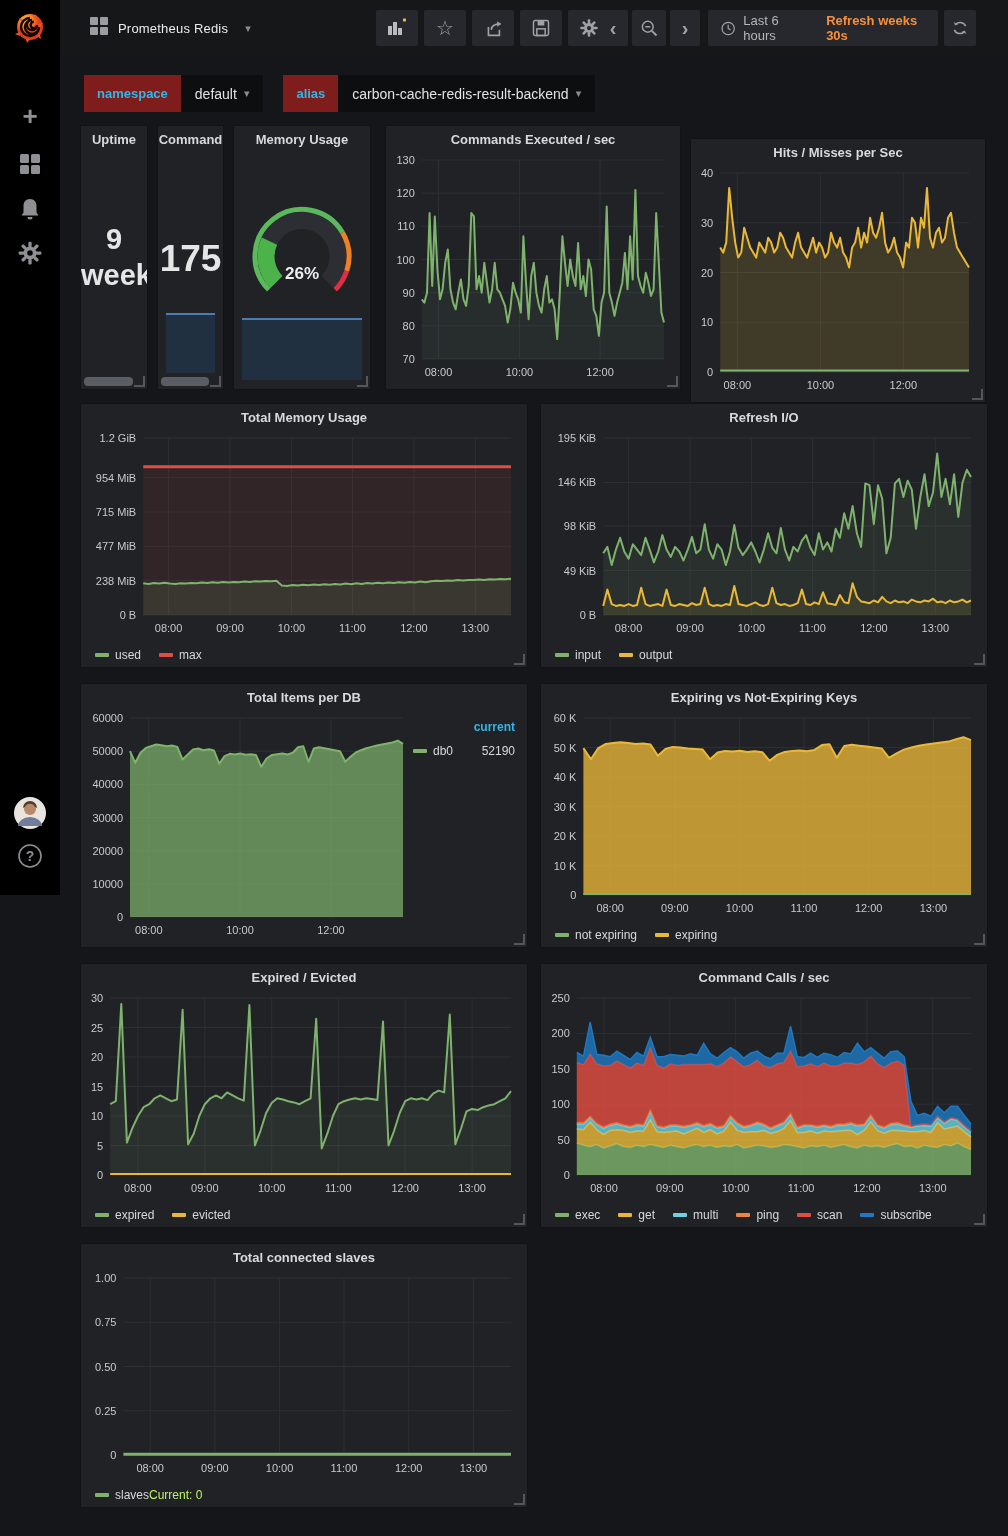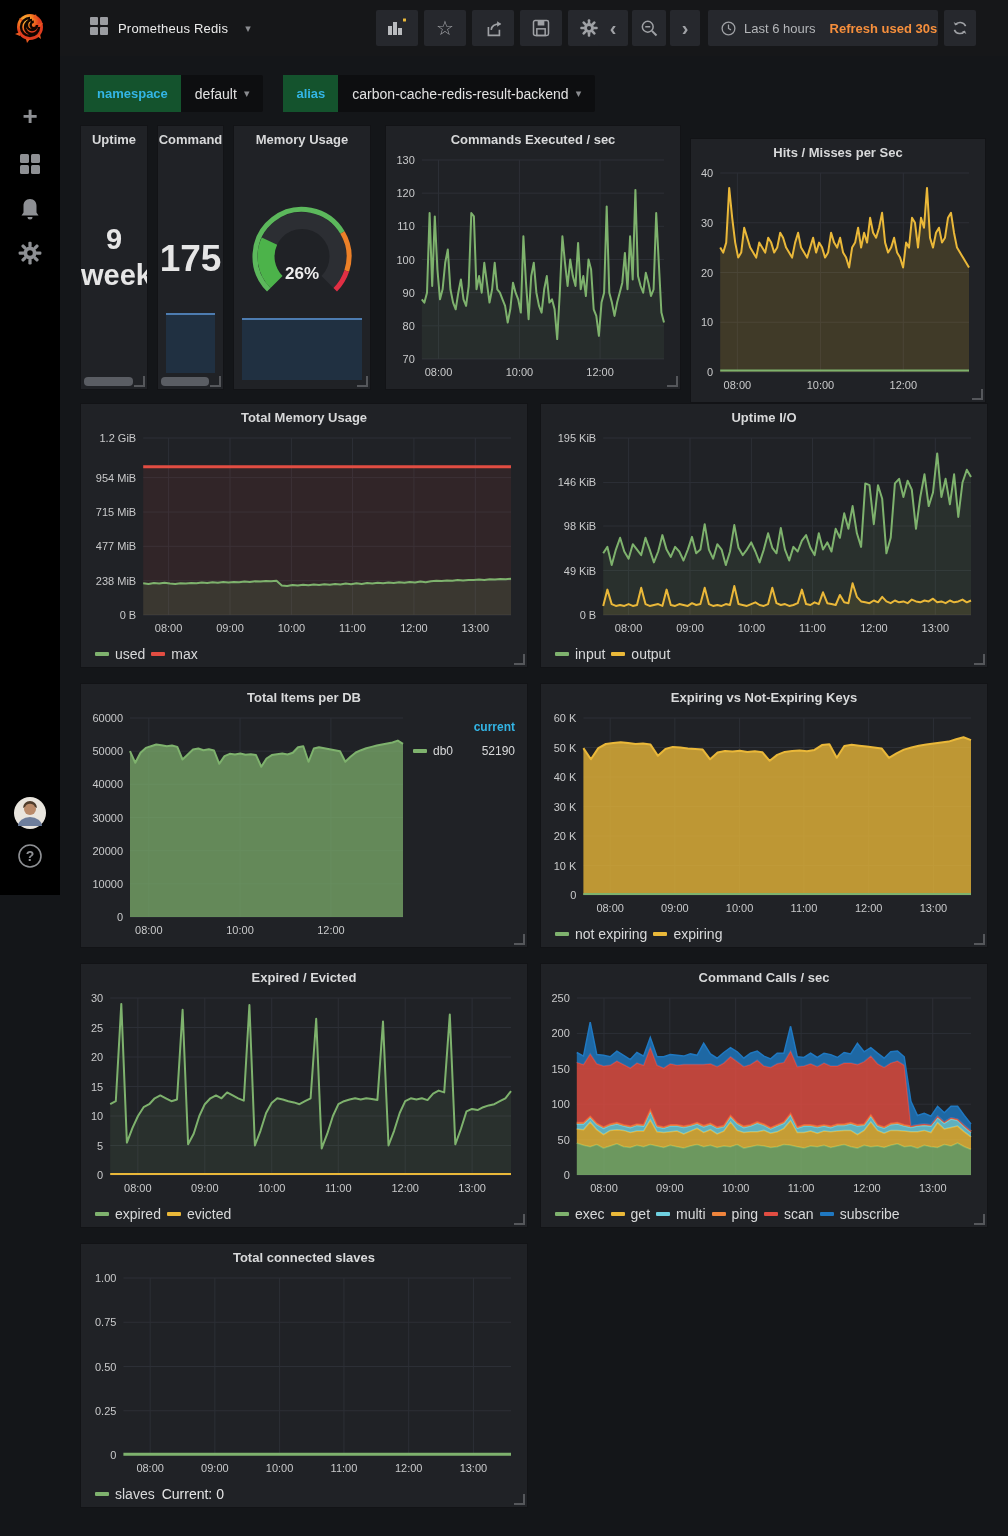--- a/index.html
+++ b/index.html
@@ -11,30 +11,30 @@
   .topnav{position:absolute;left:60px;top:0;width:948px;height:56px;background:#161719}
   .title-group{position:absolute;left:30px;top:0;height:56px;display:flex;align-items:center;gap:10px}
   .dash-title{color:#ececec;font-size:13px;font-weight:400;letter-spacing:.2px}
   .nav-btn{position:absolute;top:10px;height:36px;background:#26282d;border-radius:2px;display:flex;align-items:center;justify-content:center;color:#9fa1a5;cursor:pointer}
   .caret{color:#8a8c90;font-size:11px;margin-left:7px}
   .timebtn-text{color:#b4b6b9;font-size:13px;margin-left:7px}
   .refresh-text{color:#F68F3C;font-size:13px;font-weight:700;margin-left:14px}
   
   .varrow{position:absolute;left:84px;top:75px;height:37px;display:flex;gap:20px}
   .var-group{display:flex;height:37px}
-  .var-label{background:#14532d;color:#33B5E5;font-size:13px;font-weight:700;display:flex;align-items:center;padding:0 13px}
+  .var-label{background:#7f1d1d;color:#33B5E5;font-size:13px;font-weight:700;display:flex;align-items:center;padding:0 13px}
   .var-value{background:#0d0e10;color:#e2e2e2;font-size:14px;display:flex;align-items:center;padding:0 14px;cursor:pointer;border-radius:0 2px 2px 0}
   
   .panel{position:absolute;background:#202226;border:1px solid #121316;box-sizing:border-box}
   .panel-title{height:26px;line-height:28px;text-align:center;color:#d8d9da;font-size:13px;font-weight:700;cursor:pointer;white-space:nowrap;overflow:hidden}
   .plot{display:block}
-  .legend-row{position:absolute;left:14px;bottom:5px;display:flex;gap:6px;font-size:14px;color:#d8d9da;align-items:center;white-space:nowrap}
+  .legend-row{position:absolute;left:14px;bottom:5px;display:flex;gap:18px;font-size:12px;color:#d8d9da;align-items:center;white-space:nowrap}
   .legend-item{display:flex;align-items:center;cursor:pointer}
   .legend-marker{width:14px;height:4px;border-radius:1px;display:inline-block;margin-right:6px}
-  .legend-extra{margin-left:7px;color:#e5e5e5}
+  .legend-extra{margin-left:0;color:#bef264}
   .legend-right{position:absolute;top:36px;right:12px;width:102px;font-size:12px;color:#d8d9da}
   .legend-right .hdr{text-align:right;color:#33B5E5;font-weight:700;margin-bottom:10px;cursor:pointer}
   .legend-right .lr-row{display:flex;align-items:center;cursor:pointer}
   .legend-right .lr-name{margin-right:auto}
   .stat-value{position:absolute;left:0;width:100%;text-align:center;color:#e6e6e6;font-weight:700;overflow:hidden}
   .spark{position:absolute;left:8px;right:8px;background:rgba(31,118,189,0.18);border-top:2px solid #4d7cb0}
   .hscroll{position:absolute;left:3px;bottom:3px;height:9px;background:#5a5d63;border-radius:4px}
   .resize-corner{position:absolute;right:2px;bottom:2px;width:9px;height:9px;border-right:2px solid #55575b;border-bottom:2px solid #55575b;cursor:nwse-resize}
   .gauge-wrap{position:absolute;left:0;top:66px;width:100%;height:125px}
   .gauge-label{position:absolute;width:100%;text-align:center;top:72px;color:#eee;font-size:17px;font-weight:700}
@@ -179,21 +179,21 @@
   <div class="nav-btn" style="left:610px;width:30px;font-size:20px;font-weight:700">
       <span>›</span>
     </div>
 
   <div class="nav-btn" style="left:648px;width:230px;justify-content:flex-start;padding-left:12px;box-sizing:border-box">
     <svg width="17" height="17" viewBox="0 0 24 24" fill="none" stroke="#9fa1a5" stroke-width="1.8">
         <circle cx="12" cy="12" r="9"></circle>
         <path d="M12 6.5 V12 L15.5 14"></path>
       </svg>
     <span class="timebtn-text">Last 6 hours</span>
-    <span class="refresh-text">Refresh used 30s</span>
+    <span class="refresh-text">Refresh weeks 30s</span>
   </div>
   <div class="nav-btn" style="left:884px;width:32px">
     <svg width="18" height="18" viewBox="0 0 24 24" fill="none" stroke="#9fa1a5" stroke-width="2">
         <path d="M19.5 9.5 A8 8 0 0 0 5.5 8"></path>
         <path d="M4.5 14.5 A8 8 0 0 0 18.5 16"></path>
         <path d="M3.5 4 L5.5 8 L9.5 7.5" fill="#9fa1a5" stroke="none"></path>
         <path d="M20.5 20 L18.5 16 L14.5 16.5" fill="#9fa1a5" stroke="none"></path>
       </svg>
   </div>
 </div>
@@ -334,21 +334,21 @@
       <polyline points="62.2,153.3 67.5,153.9 72.9,153.0 78.2,153.6 83.5,152.7 88.9,153.5 94.2,153.9 99.5,153.2 104.8,153.6 110.2,152.9 115.5,153.3 120.8,152.5 126.2,153.0 131.5,152.2 136.8,152.7 142.2,152.0 147.5,152.5 152.8,151.9 158.1,152.2 163.5,151.6 168.8,151.9 174.1,151.3 179.5,151.6 184.8,151.0 190.1,151.3 195.5,150.7 200.8,155.5 206.1,155.9 211.5,155.0 216.8,155.6 222.1,154.8 227.4,155.3 232.8,154.5 238.1,155.0 243.4,154.2 248.8,154.8 254.1,153.9 259.4,154.5 264.8,153.6 270.1,154.2 275.4,153.3 280.7,153.9 286.1,153.0 291.4,153.6 296.7,152.7 302.1,153.3 307.4,152.5 312.7,153.0 318.1,152.2 323.4,152.7 328.7,151.9 334.1,152.5 339.4,151.6 344.7,152.2 350.0,151.3 355.4,150.7 360.7,151.0 366.0,150.4 371.4,150.7 376.7,150.1 382.0,150.4 387.4,149.9 392.7,150.1 398.0,149.6 403.3,149.9 408.7,149.3 414.0,149.6 419.3,149.0 424.7,149.3 430.0,148.7" fill="none" stroke="#7EB26D" stroke-width="2" stroke-linejoin="round"></polyline>
     </svg>
   <div class="resize-corner"></div>
 <div class="legend-row">
       <span class="legend-item"><span class="legend-marker" style="background: rgb(126, 178, 109);"></span>used</span>
       <span class="legend-item"><span class="legend-marker" style="background: rgb(226, 77, 66);"></span>max</span>
     </div>
   </div>
 
 <div class="panel" style="left:540px;top:403px;width:448px;height:265px">
-  <div class="panel-title">Uptime I/O</div>
+  <div class="panel-title">Refresh I/O</div>
   <svg class="plot" width="444" height="211">
       <line x1="87.5782" y1="8" x2="87.5782" y2="185" stroke="#2c2f36" stroke-width="1"></line>
       <line x1="149.0008" y1="8" x2="149.0008" y2="185" stroke="#2c2f36" stroke-width="1"></line>
       <line x1="210.42340000000002" y1="8" x2="210.42340000000002" y2="185" stroke="#2c2f36" stroke-width="1"></line>
       <line x1="271.4782" y1="8" x2="271.4782" y2="185" stroke="#2c2f36" stroke-width="1"></line>
       <line x1="332.9008" y1="8" x2="332.9008" y2="185" stroke="#2c2f36" stroke-width="1"></line>
       <line x1="394.3234" y1="8" x2="394.3234" y2="185" stroke="#2c2f36" stroke-width="1"></line>
       <line x1="62.199999999999996" y1="185" x2="430" y2="185" stroke="#2c2f36" stroke-width="1"></line>
       <text x="55.199999999999996" y="189" text-anchor="end" font-size="11" fill="#c9cacb">0 B</text>
       <line x1="62.199999999999996" y1="140.52307692307693" x2="430" y2="140.52307692307693" stroke="#2c2f36" stroke-width="1"></line>

